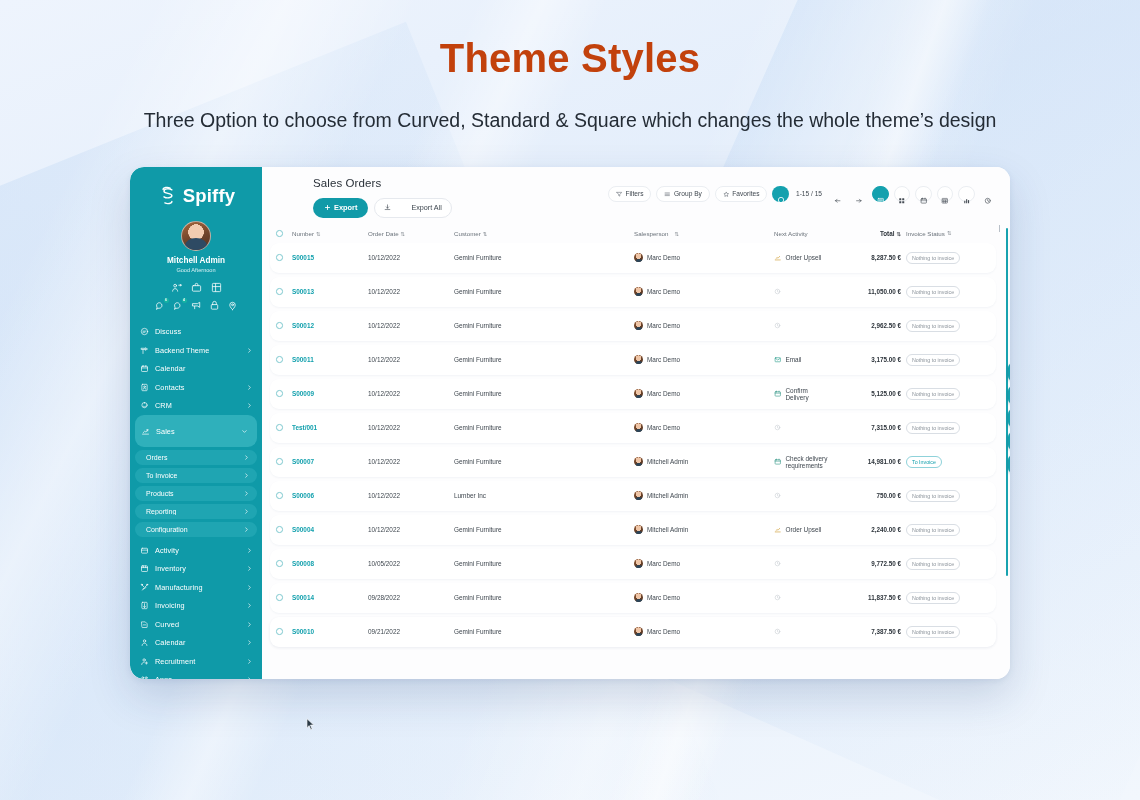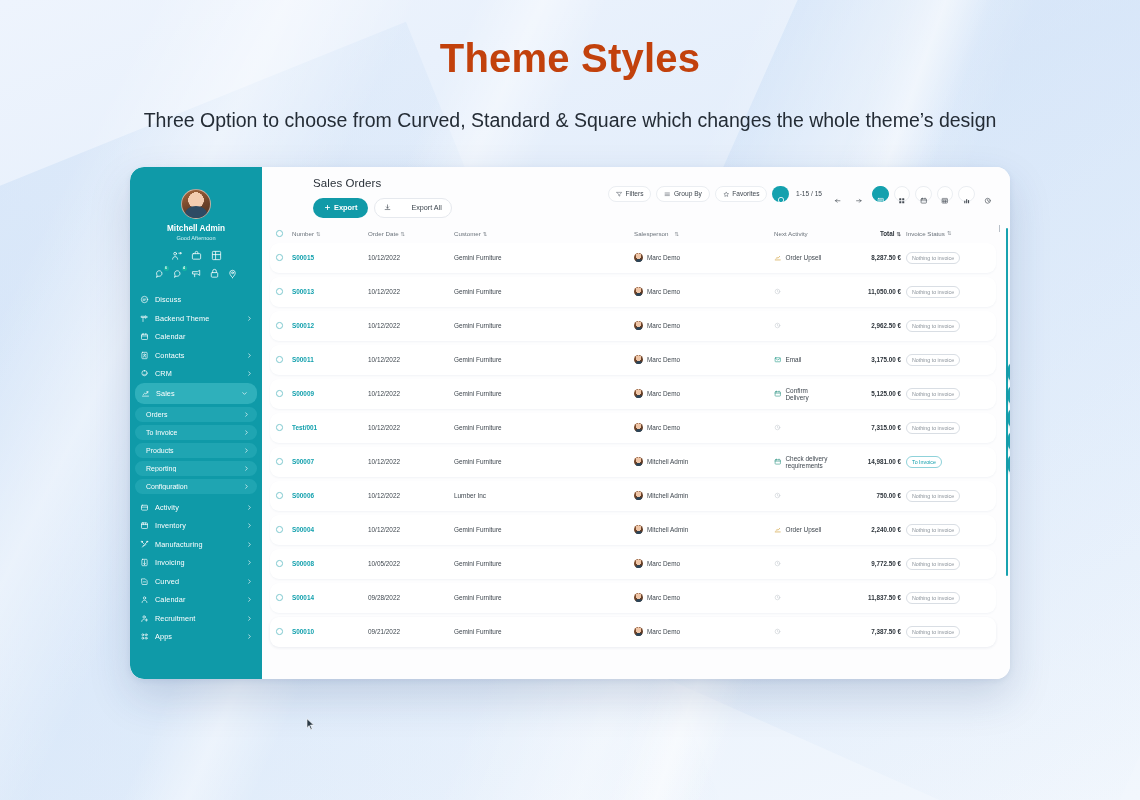--- a/index.html
+++ b/index.html
@@ -109,21 +109,21 @@
   }
   .m-item .m-ic { width: 9px; height: 9px; margin-right: 6px; flex: 0 0 9px; }
   .m-item .m-ic svg { width: 100%; height: 100%; display: block; }
   .m-label { flex: 1 1 auto; white-space: nowrap; overflow: hidden; }
   .chev { width: 7px; height: 7px; flex: 0 0 7px; opacity: .92; }
   .chev svg { width: 100%; height: 100%; display: block; }
   .m-item.active {
     background: #2fb0bb;
     border-radius: 9px;
     margin: 0 5px; padding-left: 6px;
-    height: 21px;
+    height: 32px;
   }
   .m-sub {
     display: flex; align-items: center;
     margin: 2.5px 5px 0 5px;
     height: 15.5px; padding: 0 7px 0 11px;
     background: #1fa5b2;
     border-radius: 8px;
     color: #ffffff; font-size: 7px;
     cursor: pointer;
   }
@@ -297,20 +297,30 @@
 <div class="headline">
   <div class="h-main">Theme Styles</div>
   <div class="h-desc">Three Option to choose from Curved, Standard &amp; Square which changes the whole theme’s design</div>
 </div>
 
 <div class="window-wrap">
 <div class="window">
 
   <div class="sidebar">
 
+    <div class="brand">
+      <span class="brand-mark">
+        <svg viewBox="0 0 24 24" fill="none" stroke="#ffffff" stroke-width="1.6" stroke-linecap="round">
+          <path d="M17 5.5c-3-2-9-1.5-9 1.5s9 2 9 5-6 3.5-9 1.5"></path>
+          <path d="M15 3.5C12 2 7 2.8 7 5.2"></path>
+          <path d="M9 20.5c3 1.5 8 .7 8-1.7"></path>
+        </svg>
+      </span>
+      <span class="brand-text">Spiffy</span>
+    </div>
 
     <div class="profile">
       <div class="avatar-big"></div>
       <div class="p-name">Mitchell Admin</div>
       <div class="p-greet">Good Afternoon</div>
 
       <div class="icon-row">
         <span class="ic">
           <svg viewBox="0 0 24 24" fill="none" stroke="#fff" stroke-width="1.7" stroke-linecap="round">
                 <circle cx="9" cy="8" r="3"></circle>

